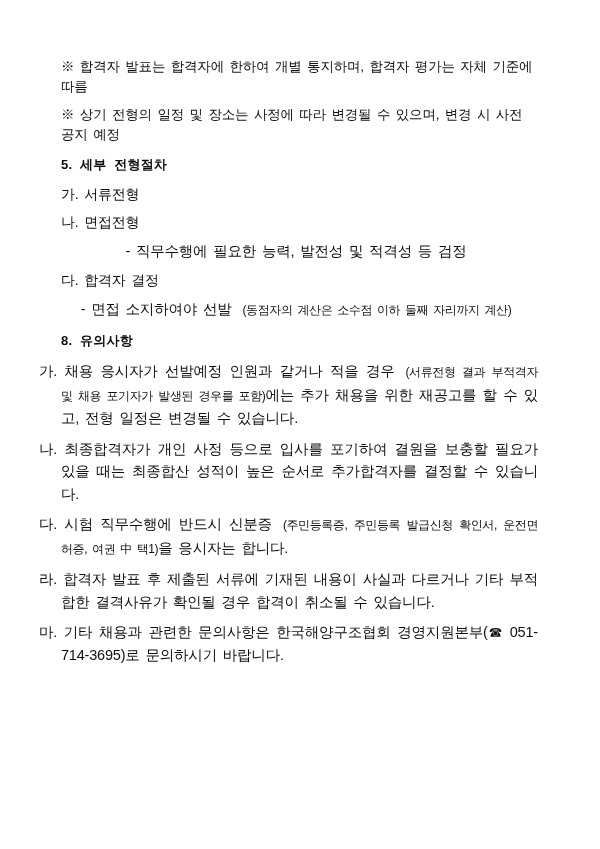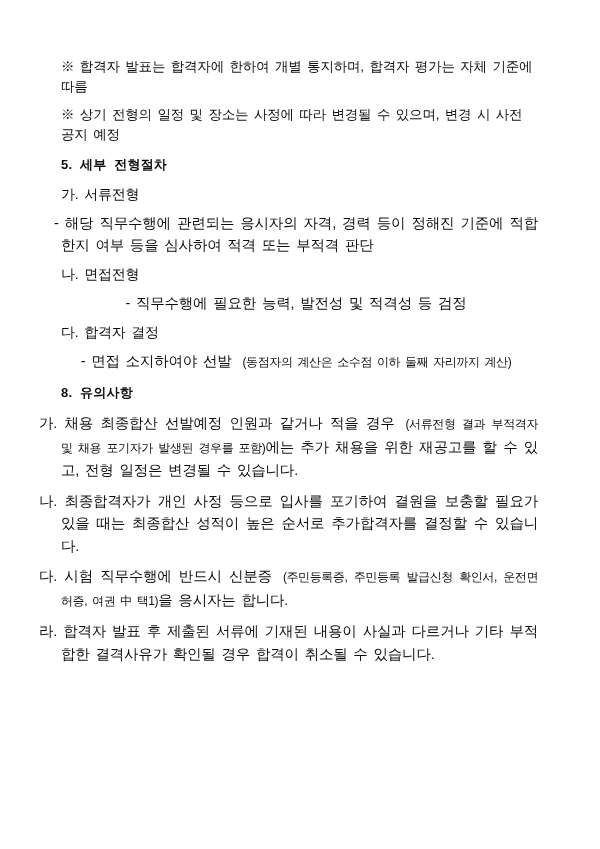--- a/index.html
+++ b/index.html
@@ -63,31 +63,31 @@
 <main class="doc">
 
   <p class="blk top-note">※ 합격자 발표는 합격자에 한하여 개별 통지하며, 합격자 평가는 자체 기준에 따름</p>
 
   <p class="blk top-note">※ 상기 전형의 일정 및 장소는 사정에 따라 변경될 수 있으며, 변경 시 사전 공지 예정</p>
 
   <section>
     <h2 class="blk heading">5. 세부 전형절차</h2>
     <div class="section-blocks">
         <p class="blk sub"><span class="normal">가. 서류전형</span></p>
-        <p class="blk dash justify"><span class="normal">- 해당 직무수행에 관련되는 응시자의 자격, 경력 등이 정해진 기준에 적합한지 여부 등을 심사하여 적격 또는 부적격 판단</span></p>
         <p class="blk sub"><span class="normal">나. 면접전형</span></p>
         <p class="blk dash"><span class="normal">- 직무수행에 필요한 능력, 발전성 및 적격성 등 검정</span></p>
         <p class="blk sub"><span class="normal">다. 합격자 결정</span></p>
         <p class="blk dash"><span class="normal">- 면접 소지하여야 선발</span><span class="small">(동점자의 계산은 소수점 이하 둘째 자리까지 계산)</span></p>
       </div>
   </section>
 
   <section>
     <h2 class="blk heading">8. 유의사항</h2>
     <div class="section-blocks">
-        <p class="blk item justify"><span class="normal">가. 채용 최종합산 선발예정 인원과 같거나 적을 경우</span><span class="small">(서류전형 결과 부적격자 및 채용 포기자가 발생된 경우를 포함)</span><span class="normal">에는 추가 채용을 위한 재공고를 할 수 있고, 전형 일정은 변경될 수 있습니다.</span></p>
+        <p class="blk item justify"><span class="normal">가. 채용 응시자가 선발예정 인원과 같거나 적을 경우</span><span class="small">(서류전형 결과 부적격자 및 채용 포기자가 발생된 경우를 포함)</span><span class="normal">에는 추가 채용을 위한 재공고를 할 수 있고, 전형 일정은 변경될 수 있습니다.</span></p>
         <p class="blk item justify"><span class="normal">나. 최종합격자가 개인 사정 등으로 입사를 포기하여 결원을 보충할 필요가 있을 때는 최종합산 성적이 높은 순서로 추가합격자를 결정할 수 있습니다.</span></p>
         <p class="blk item justify"><span class="normal">다. 시험 직무수행에 반드시 신분증</span><span class="small">(주민등록증, 주민등록 발급신청 확인서, 운전면허증, 여권 中 택1)</span><span class="normal">을 응시자는 합니다.</span></p>
         <p class="blk item justify"><span class="normal">라. 합격자 발표 후 제출된 서류에 기재된 내용이 사실과 다르거나 기타 부적합한 결격사유가 확인될 경우 합격이 취소될 수 있습니다.</span></p>
+        <p class="blk item justify"><span class="normal">마. 기타 채용과 관련한 문의사항은 한국해양구조협회 경영지원본부(</span><span class="icon-phone">☎</span><span class="normal"> 051-714-3695)로 문의하시기 바랍니다.</span></p>
       </div>
   </section>
 
 </main>
 
 </body></html>

